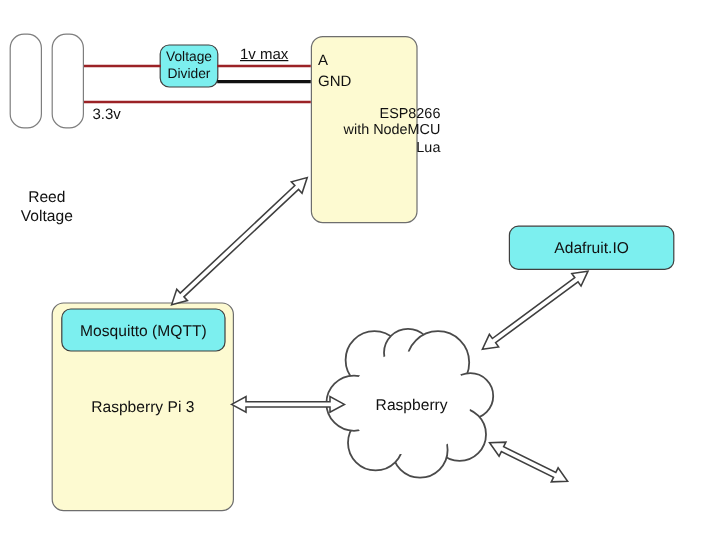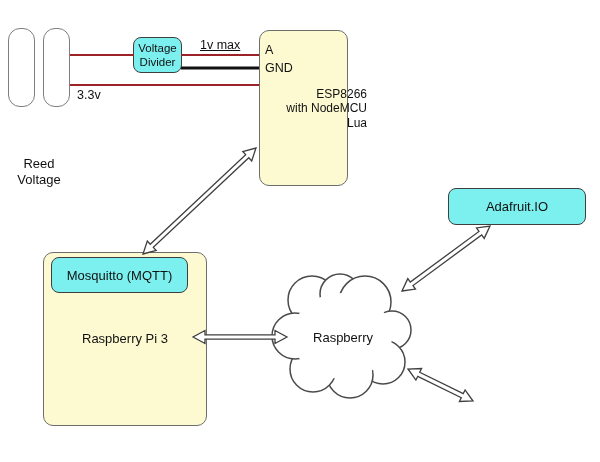--- a/index.html
+++ b/index.html
@@ -21,25 +21,25 @@
   
   #reed-pill-1{left:8px;top:28px;}
   #reed-pill-2{left:43px;top:28px;}
   #reed-label{position:absolute;left:4px;top:108px;width:70px;text-align:center;font-size:13px;line-height:1.2;margin-top:48px;}
   #voltage-divider{left:133px;top:37px;width:49px;height:36px;flex-direction:column;font-size:11.5px;line-height:1.25;}
   #esp8266{left:259px;top:30px;width:89px;height:156px;}
   #esp8266 .pin{position:absolute;left:5px;font-size:12.5px;}
   #pin-a{top:12px;}
   #pin-gnd{top:30px;}
   #esp-label{position:absolute;left:0;top:56px;width:100%;text-align:right;font-size:12px;line-height:1.2;margin-left:20px;}
-  #raspberry-pi{left:43px;top:252px;width:164px;height:174px;}
+  #raspberry-pi{left:43px;top:252px;width:152px;height:174px;}
   #mosquitto{left:7px;top:4px;width:137px;height:36px;font-size:13px;}
   #pi-label{position:absolute;left:0;top:78px;width:100%;text-align:center;font-size:13px;}
   #security-system{left:7px;top:125px;width:138px;height:36px;font-size:13px;}
-  #adafruit{left:448px;top:188px;width:138px;height:37px;font-size:13px;}
+  #adafruit{left:424px;top:188px;width:138px;height:37px;font-size:13px;}
   #ifttt{left:448px;top:403px;width:138px;height:36px;font-size:13px;}
   
   .flabel{position:absolute;font-size:12.5px;white-space:nowrap;}
   #label-1vmax{left:200px;top:38px;text-decoration:underline;}
   #label-33v{left:77px;top:88px;}
   #label-internet{left:303px;top:330px;width:80px;text-align:center;font-size:13px;}
   .blk{display:block;}
 </style>
 </head>
 <body>

